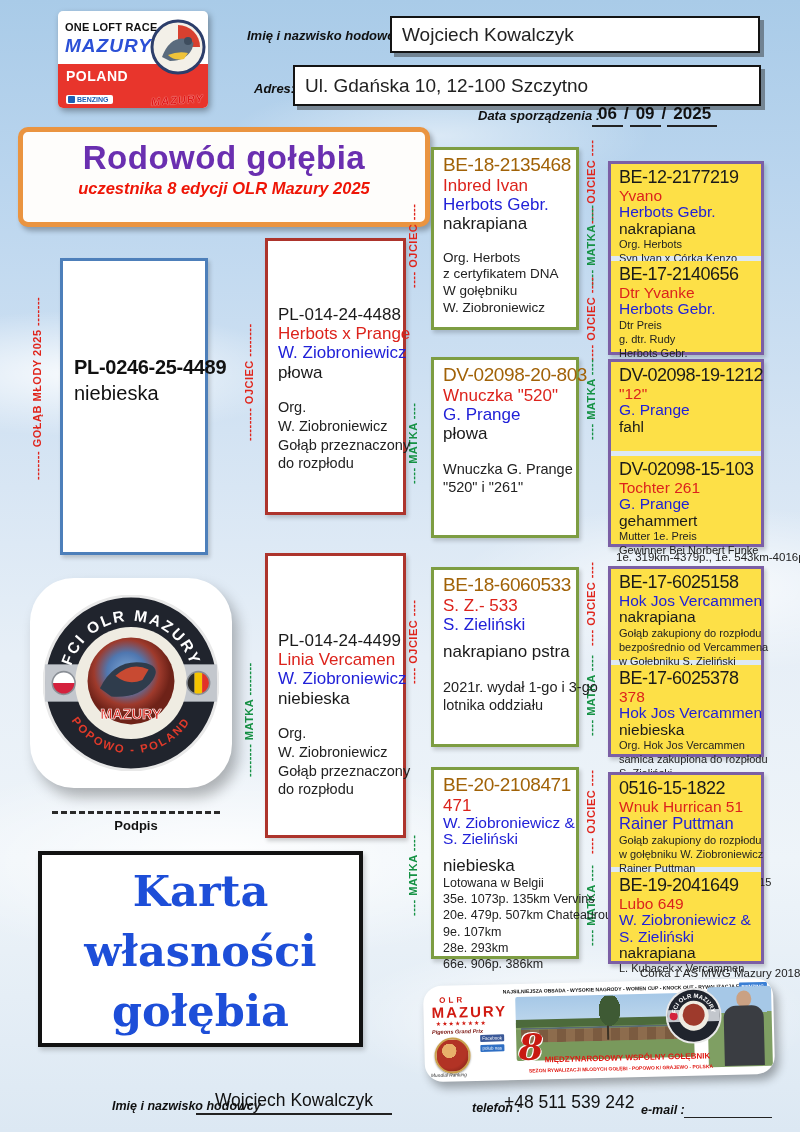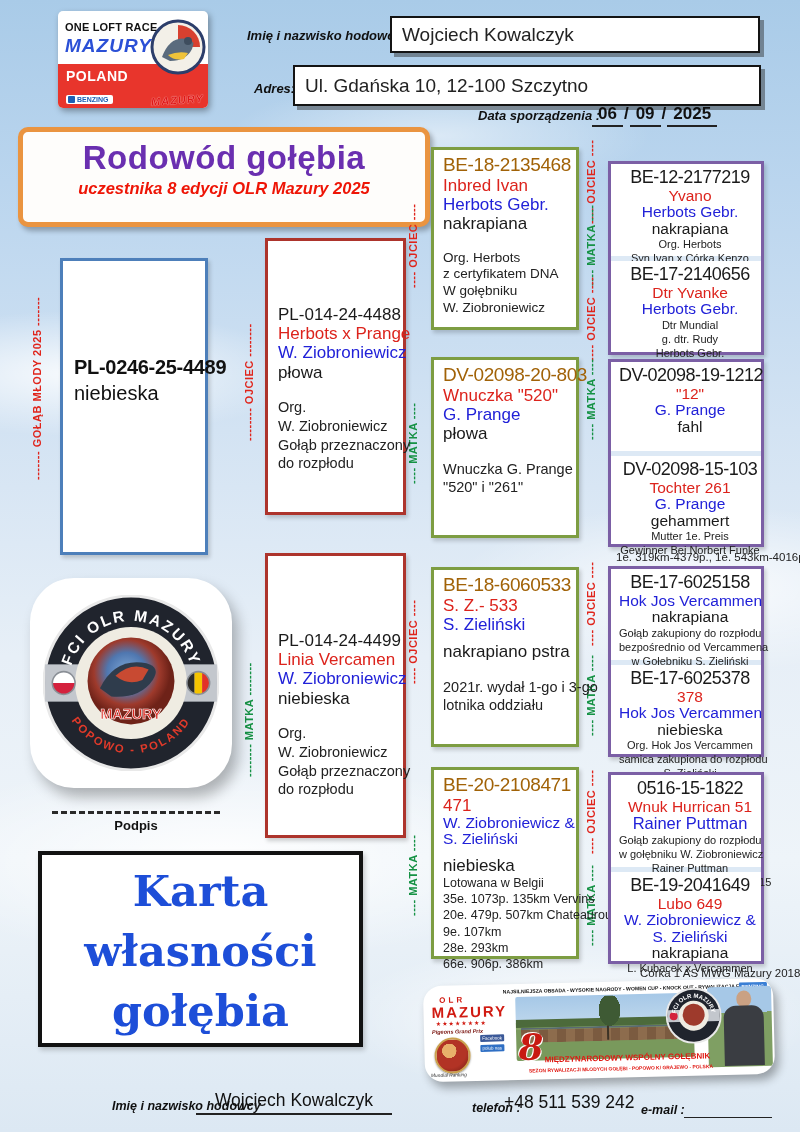--- a/index.html
+++ b/index.html
@@ -40,21 +40,21 @@
   
   .vlabel{position:absolute;writing-mode:vertical-rl;transform:rotate(180deg);
     font-weight:bold;font-size:11px;letter-spacing:.5px;text-align:center;white-space:nowrap;}
   .vred{color:#e0241b;} .vgreen{color:#169245;}
   
   .box{position:absolute;background:#fff;box-sizing:border-box;box-shadow:2px 3px 4px rgba(0,0,0,.18);}
   .bx-main{border:3px solid #4d7fba;}
   .bx-red{border:3px solid #ad342c;}
   .bx-green{border:3px solid #7d9d42;}
   .bx-purple{border:3px solid #7b5fa5;background:#dde9f5;}
-  .sub{position:relative;width:100%;background:#ffffff;box-sizing:border-box;padding:3px 0 13px 8px;overflow:visible;text-align:center;}
+  .sub{position:relative;width:100%;background:#fde047;box-sizing:border-box;padding:3px 0 13px 8px;overflow:visible;}
   .subgap{height:5px;}
   .ring-main{font-size:20px;font-weight:bold;letter-spacing:-.3px;white-space:nowrap;}
   .clr-main{font-size:20px;margin-top:3px;}
   .rg{font-size:19px;letter-spacing:-.4px;color:#a16207;white-space:nowrap;}
   .rg2{font-size:18px;letter-spacing:-.5px;color:#1a1a1a;white-space:nowrap;}
   .nm{font-size:17px;line-height:1.13;white-space:nowrap;}
   .nm2{font-size:15.5px;line-height:1.05;white-space:nowrap;}
   .red{color:#dc231c;} .blue{color:#2121d8;} .blk{color:#1a1a1a;}
   .nt{font-size:13.5px;line-height:1.25;color:#222;white-space:nowrap;}
   .nt2{font-size:14.5px;line-height:1.3;color:#222;white-space:nowrap;}
@@ -255,21 +255,21 @@
       <div class="nm2 blue">Herbots Gebr.</div>
       <div class="nm2 blk">nakrapiana</div>
       <div class="nts">Org. Herbots</div>
       <div class="nts">Syn Ivan x Córka Kenzo</div>
     </div>
     <div class="subgap"></div>
     <div class="sub" style="height:91px;">
       <div class="rg2">BE-17-2140656</div>
       <div class="nm2 red">Dtr Yvanke</div>
       <div class="nm2 blue">Herbots Gebr.</div>
-      <div class="nts">Dtr Mundial</div>
+      <div class="nts">Dtr Preis</div>
       <div class="nts">g. dtr. Rudy</div>
       <div class="nts">Herbots Gebr.</div>
     </div>
   </div>
 
   <div class="box bx-purple" style="left:608px;top:359px;width:156px;height:188px;">
     <div class="sub" style="height:89px;">
       <div class="rg2">DV-02098-19-1212</div>
       <div class="nm2 red">"12"</div>
       <div class="nm2 blue">G. Prange</div>

